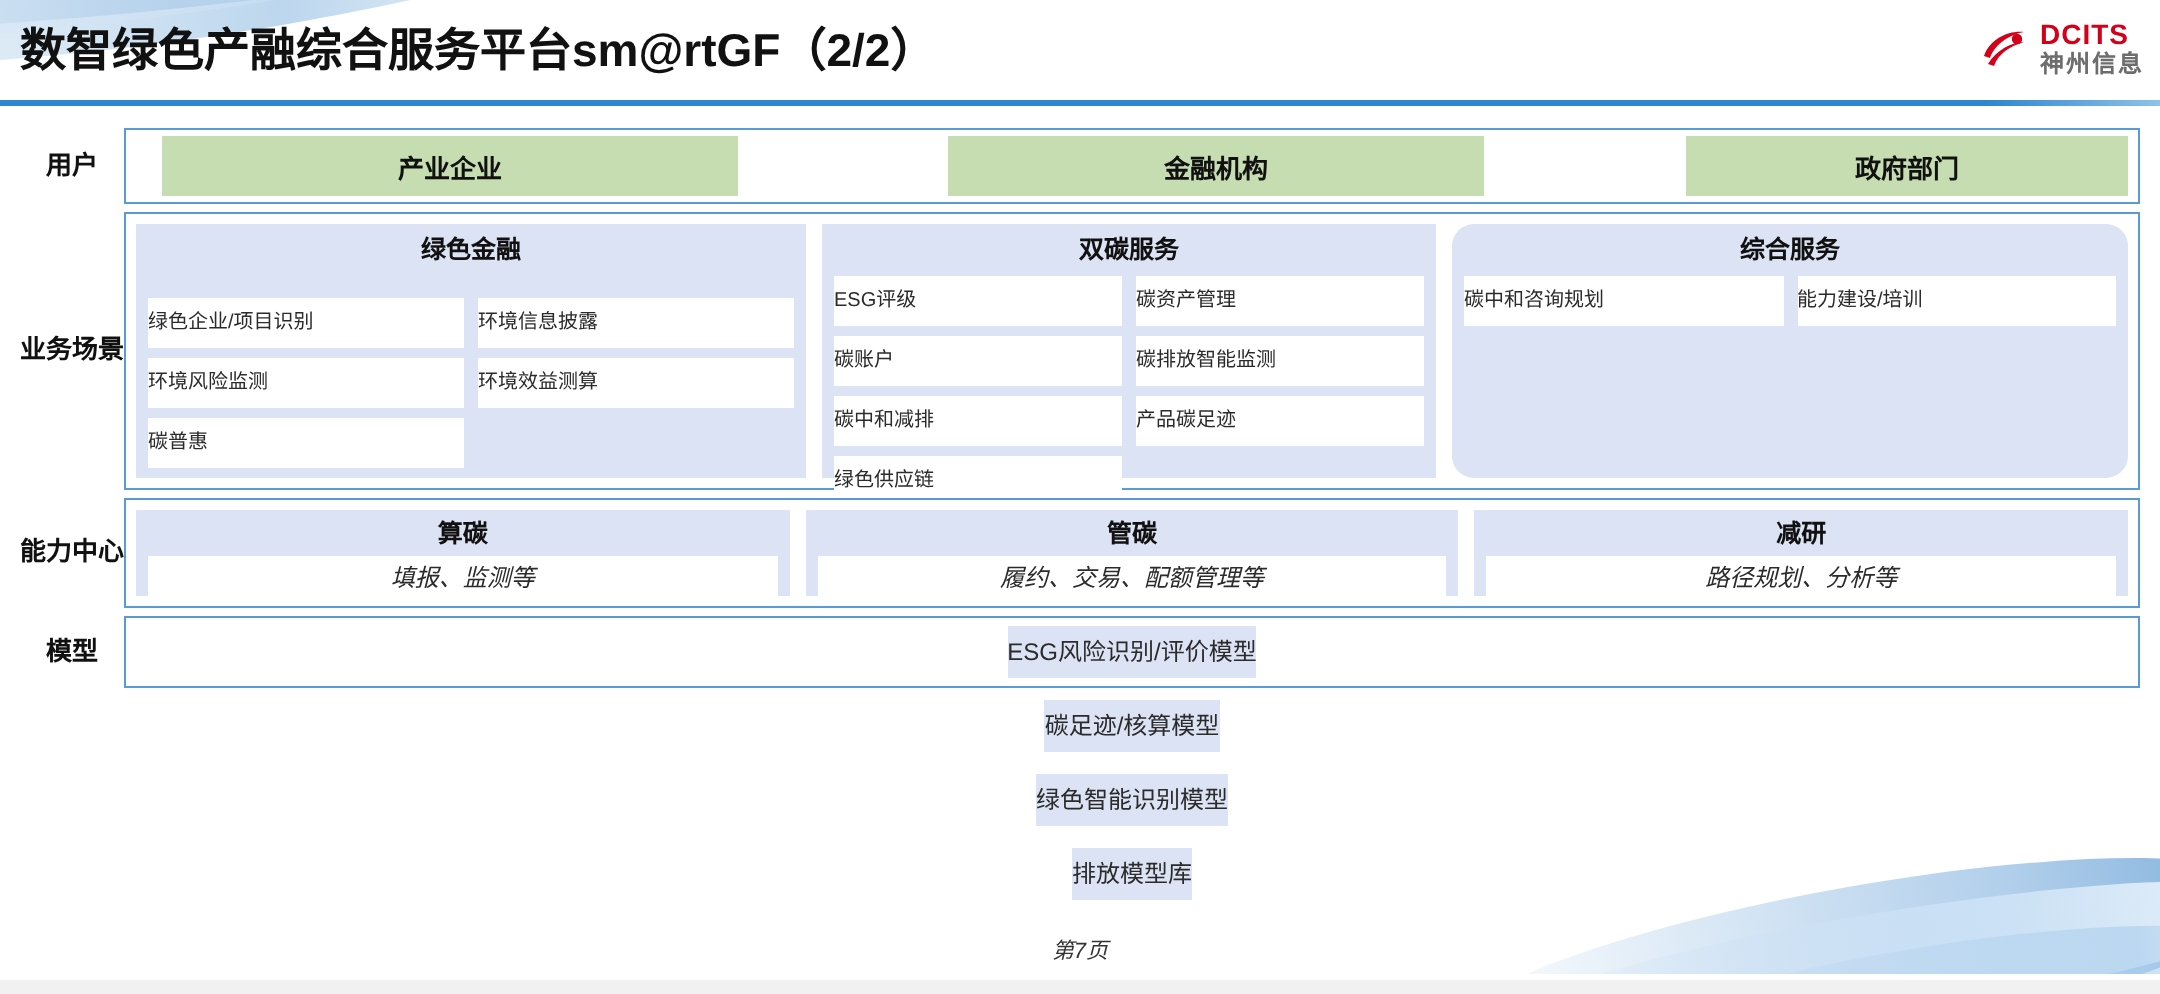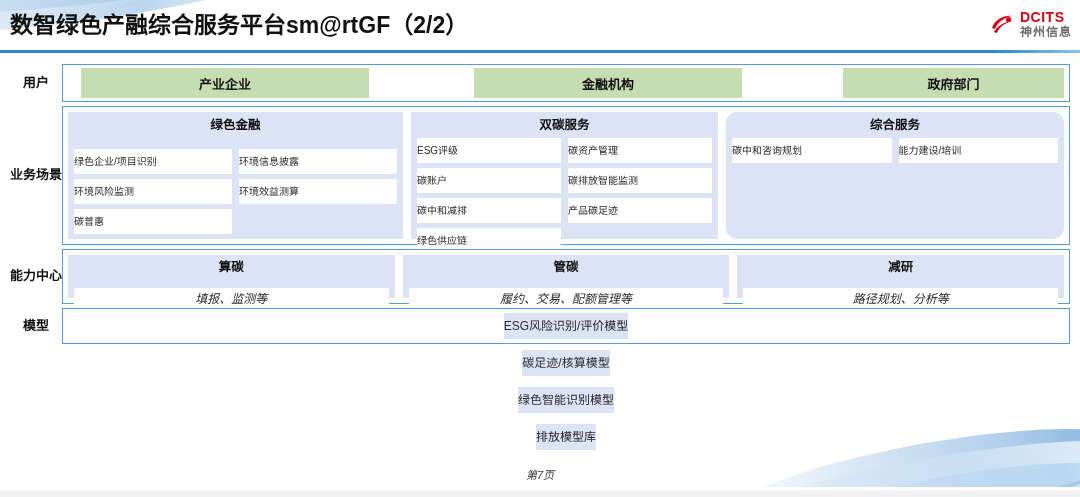--- a/index.html
+++ b/index.html
@@ -82,21 +82,21 @@
     font-size:10px;color:#2b2b2b;box-sizing:border-box;
   }
   .scene-col.s1 .cell{flex:0 0 calc(50% - 3.5px);}
   .scene-col.s2 .cell{flex:0 0 calc(50% - 3.5px);}
   .scene-col.s3 .cell{flex:0 0 calc(50% - 3.5px);}
 
   
   .row-cap .rowbody{height:55px;padding:5px;}
   .cap-col{background:#dbe3f4;padding:4px 6px 5px 6px;box-sizing:border-box;flex:1;}
   .cap-head{font-size:12.5px;font-weight:bold;color:#111;text-align:center;
-            height:16px;line-height:16px;margin-bottom:13px;}
+            height:16px;line-height:16px;margin-bottom:3px;}
   .cap-sub{background:#fff;height:22px;line-height:22px;text-align:center;
            font-size:12px;font-style:italic;color:#2b2b2b;}
 
   
   .row-model .rowbody{height:36px;align-items:center;padding:4px 6px;gap:11px;flex-direction:column;}
   .model-chip{background:#dbe3f4;flex:1;height:26px;line-height:26px;text-align:center;
               font-size:12px;color:#2b2b2b;}
 
   
   .row-data .rowbody{height:38px;align-items:center;padding:4px 6px;}

